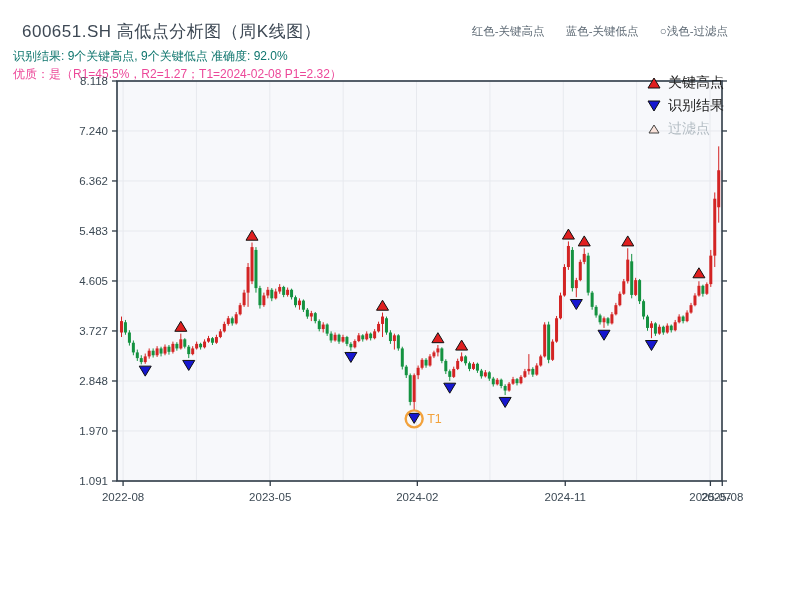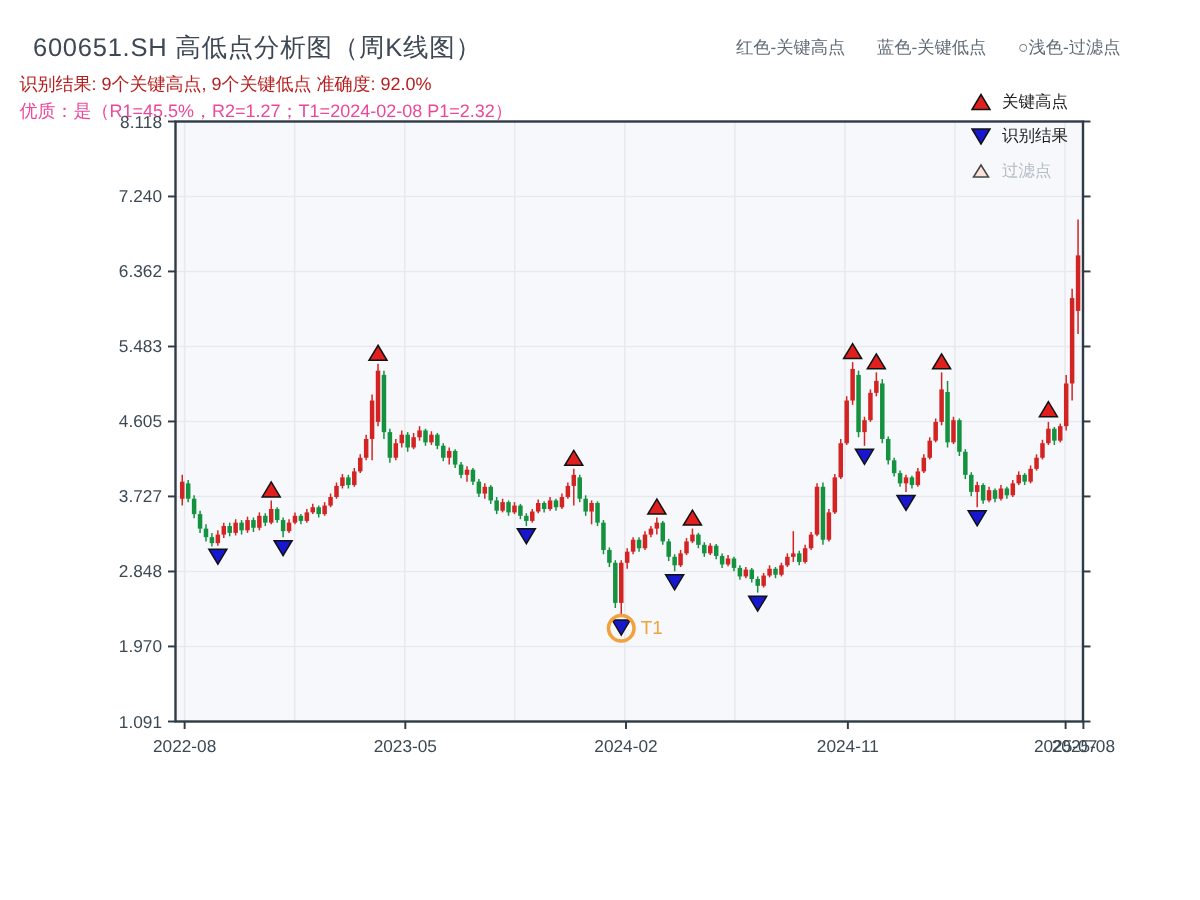--- a/index.html
+++ b/index.html
@@ -1,23 +1,23 @@
 <!DOCTYPE html>
 <html><head>
 <meta charset="utf-8">
 <style>
   html,body{margin:0;padding:0;background:#fff;}
   #app{position:relative;width:800px;height:535px;background:#ffffff;overflow:hidden;
        font-family:"Liberation Sans","DejaVu Sans",sans-serif;}
   .title{position:absolute;left:22px;top:20px;font-size:17px;color:#3d4854;letter-spacing:.5px;}
-  .line-red{position:absolute;left:13px;top:48px;font-size:12px;color:#b91c1c;}
+  .line-red{position:absolute;left:13px;top:48px;font-size:12px;color:#0f766e;}
   .line-green{position:absolute;left:13px;top:66px;font-size:12px;color:#ec4899;}
-  .topnote{position:absolute;top:24px;right:53px;font-size:11.5px;color:#5f6b76;}
+  .topnote{position:absolute;top:24px;right:72px;font-size:11.5px;color:#5f6b76;}
   .topnote span{margin-left:18px;}
-  .legend{position:absolute;left:646px;top:56px;font-size:11px;color:#1c1c1c;}
+  .legend{position:absolute;left:646px;top:71px;font-size:14px;color:#1c1c1c;}
   .legend-row{display:flex;align-items:center;height:23px;}
   .legend-row .mk{width:16px;display:flex;justify-content:center;margin-right:6px;}
   .legend-row.muted{color:#b3bcc3;}
   svg text{font-family:"Liberation Sans","DejaVu Sans",sans-serif;}
 </style>
 </head>
 <body>
 
 <div id="app">
 

